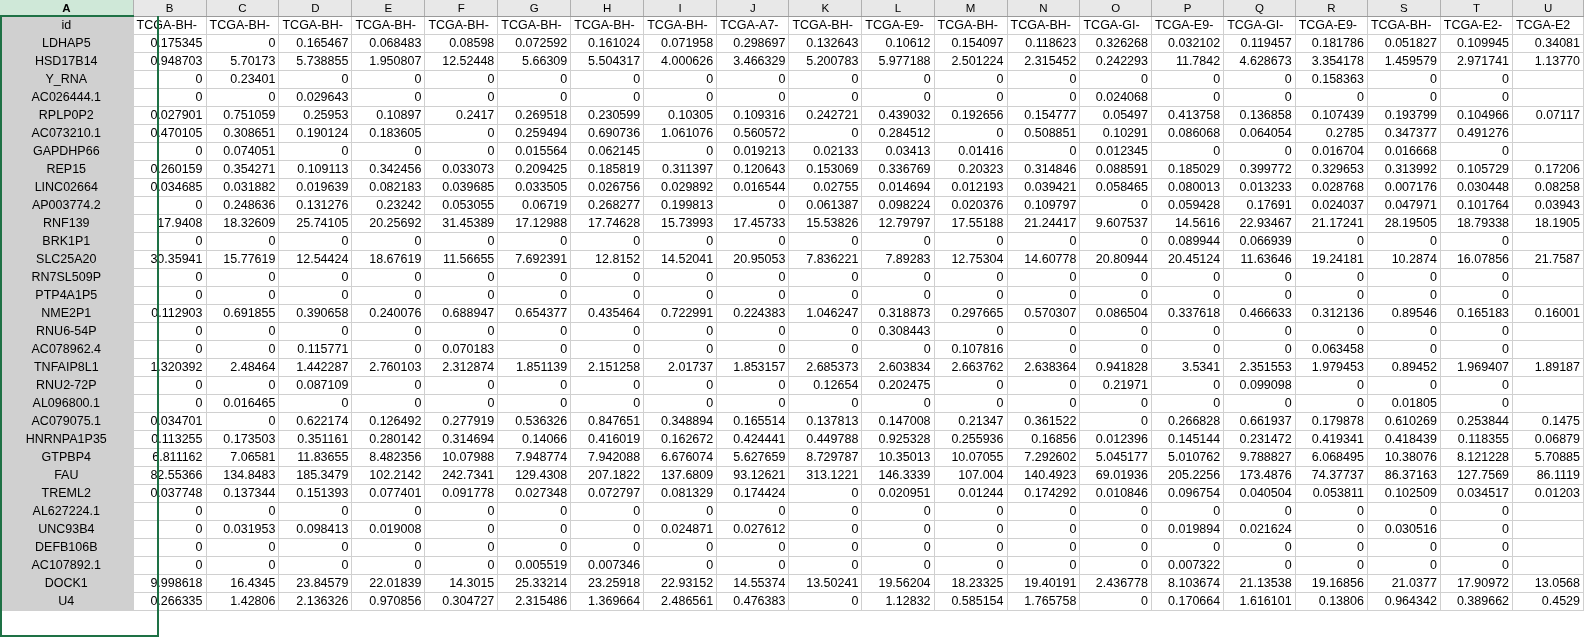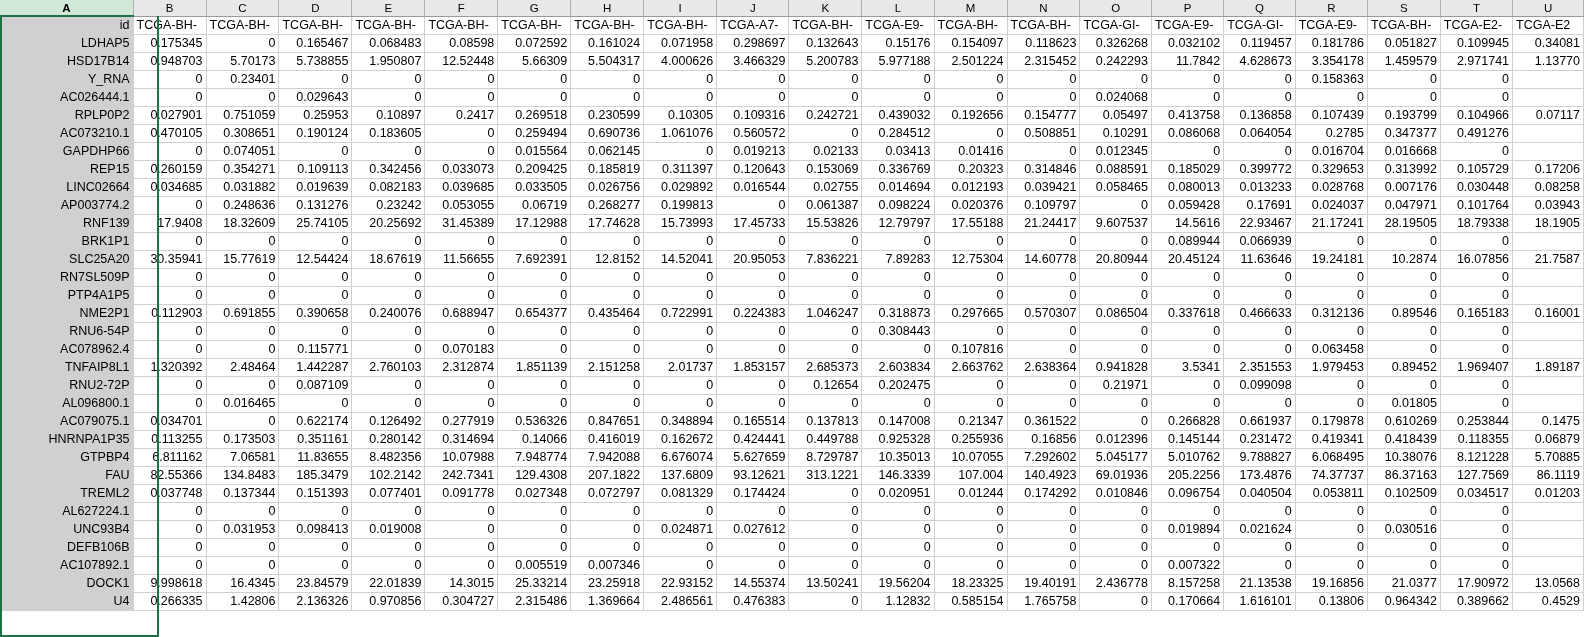--- a/index.html
+++ b/index.html
@@ -42,21 +42,21 @@
     padding: 0;
   }
   thead th.colhead.sel {
     background: #cfe8d8;
     border-bottom: 2px solid #1e7145;
     font-weight: bold;
   }
   
   td.rowlabel {
     background: #d0d0d0;
-    text-align: right;
+    text-align: center;
     border-right: 1px solid #1e7145;
     padding-left: 3px;
   }
   tbody tr:first-child td.rowlabel {
     border-top: none;
   }
   td.num {
     text-align: right;
     padding-right: 4px;
     background: #ffffff;
@@ -159,21 +159,21 @@
           <td class="num">0.175345</td>
           <td class="num">0</td>
           <td class="num">0.165467</td>
           <td class="num">0.068483</td>
           <td class="num">0.08598</td>
           <td class="num">0.072592</td>
           <td class="num">0.161024</td>
           <td class="num">0.071958</td>
           <td class="num">0.298697</td>
           <td class="num">0.132643</td>
-          <td class="num">0.15176</td>
+          <td class="num">0.10612</td>
           <td class="num">0.154097</td>
           <td class="num">0.118623</td>
           <td class="num">0.326268</td>
           <td class="num">0.032102</td>
           <td class="num">0.119457</td>
           <td class="num">0.181786</td>
           <td class="num">0.051827</td>
           <td class="num">0.109945</td>
           <td class="num">0.34081</td>
         </tr>
@@ -853,21 +853,21 @@
           <td class="num">14.3015</td>
           <td class="num">25.33214</td>
           <td class="num">23.25918</td>
           <td class="num">22.93152</td>
           <td class="num">14.55374</td>
           <td class="num">13.50241</td>
           <td class="num">19.56204</td>
           <td class="num">18.23325</td>
           <td class="num">19.40191</td>
           <td class="num">2.436778</td>
-          <td class="num">8.157258</td>
+          <td class="num">8.103674</td>
           <td class="num">21.13538</td>
           <td class="num">19.16856</td>
           <td class="num">21.0377</td>
           <td class="num">17.90972</td>
           <td class="num">13.0568</td>
         </tr>
         <tr>
           <td class="rowlabel">U4</td>
           <td class="num">0.266335</td>
           <td class="num">1.42806</td>

